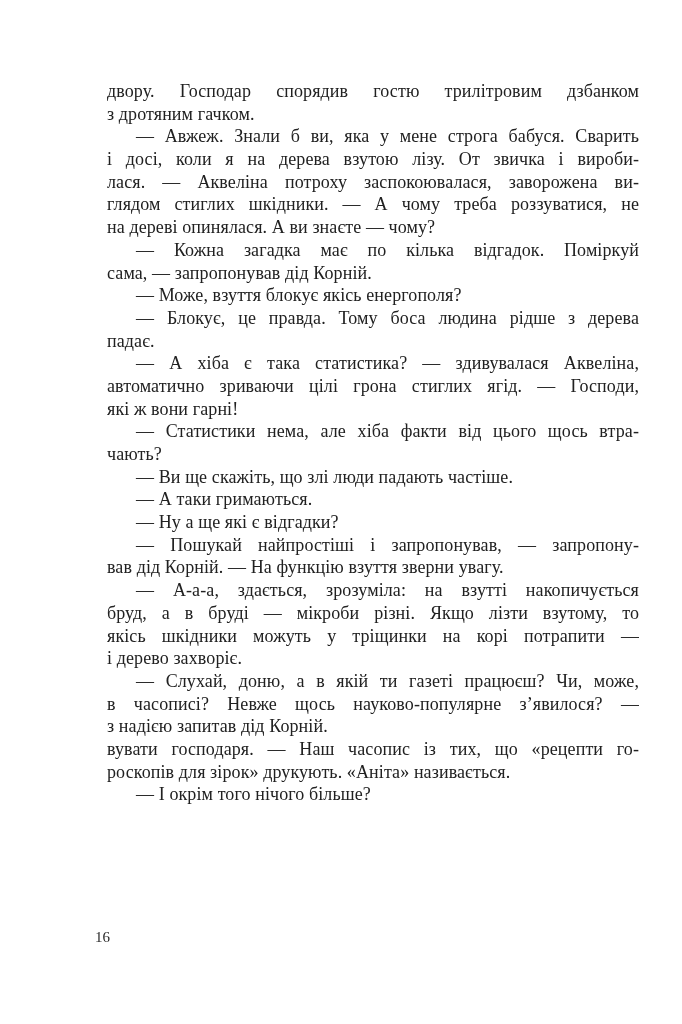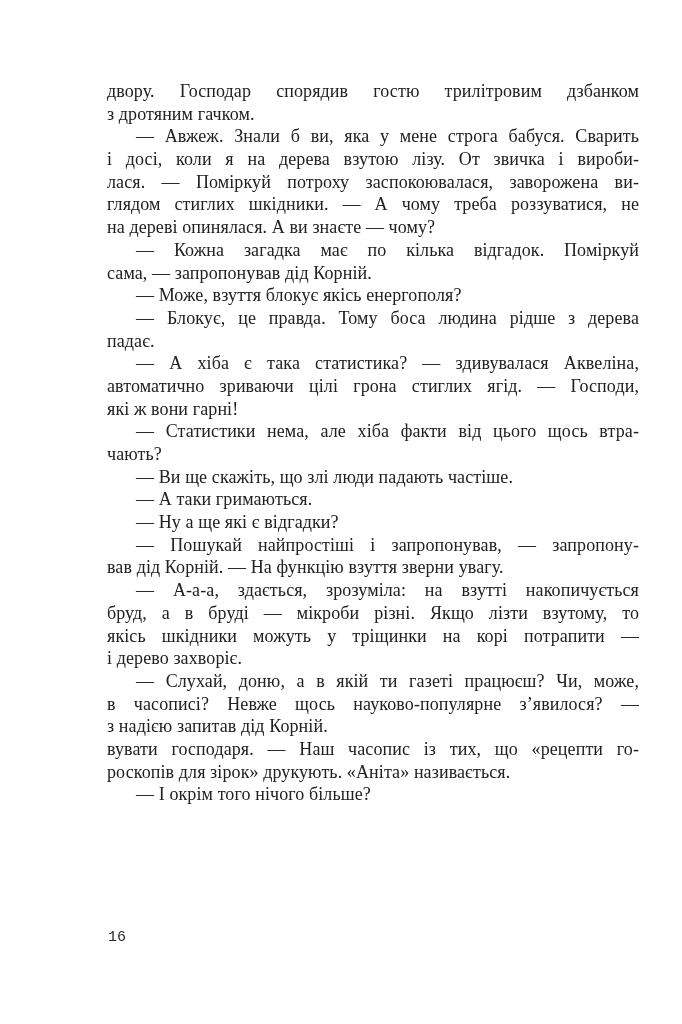--- a/index.html
+++ b/index.html
@@ -39,39 +39,38 @@
   .line.last {
     text-align-last: left;
   }
   .line.indent {
     text-indent: 29px;
   }
   .folio {
     position: absolute;
     left: 95px;
     top: 929px;
-    font-family: Liberation Mono, monospace;
+    font-family: Liberation Serif, serif;
     font-size: 15px;
     color: #2b2b2b;
-    margin-left: 13px;
   }
 </style>
 </head>
 <body>
 
 <div class="page" style="background: rgb(255, 255, 255);">
   <div class="text-block" style="color: rgb(33, 33, 33);">
       <div class="paragraph">
         <div class="line">двору. Господар спорядив гостю трилітровим дзбанком</div>
         <div class="line last">з дротяним гачком.</div>
       </div>
       <div class="paragraph">
         <div class="line indent">— Авжеж. Знали б ви, яка у мене строга бабуся. Сварить</div>
         <div class="line">і досі, коли я на дерева взутою лізу. От звичка і вироби-</div>
-        <div class="line">лася. — Поміркуй потроху заспокоювалася, заворожена ви-</div>
+        <div class="line">лася. — Аквеліна потроху заспокоювалася, заворожена ви-</div>
         <div class="line">глядом стиглих шкідники. — А чому треба роззуватися, не</div>
         <div class="line last">на дереві опинялася. А ви знаєте — чому?</div>
       </div>
       <div class="paragraph">
         <div class="line indent">— Кожна загадка має по кілька відгадок. Поміркуй</div>
         <div class="line last">сама, — запропонував дід Корній.</div>
       </div>
       <div class="paragraph">
         <div class="line last indent">— Може, взуття блокує якісь енергополя?</div>
       </div>

